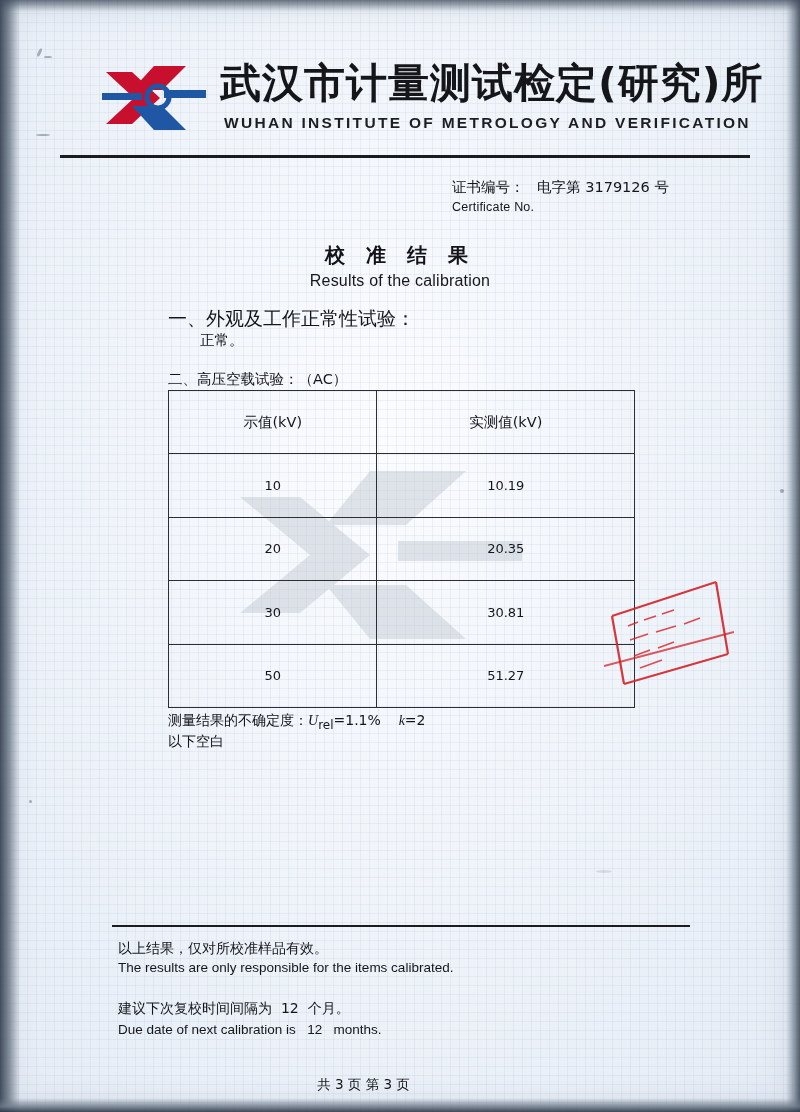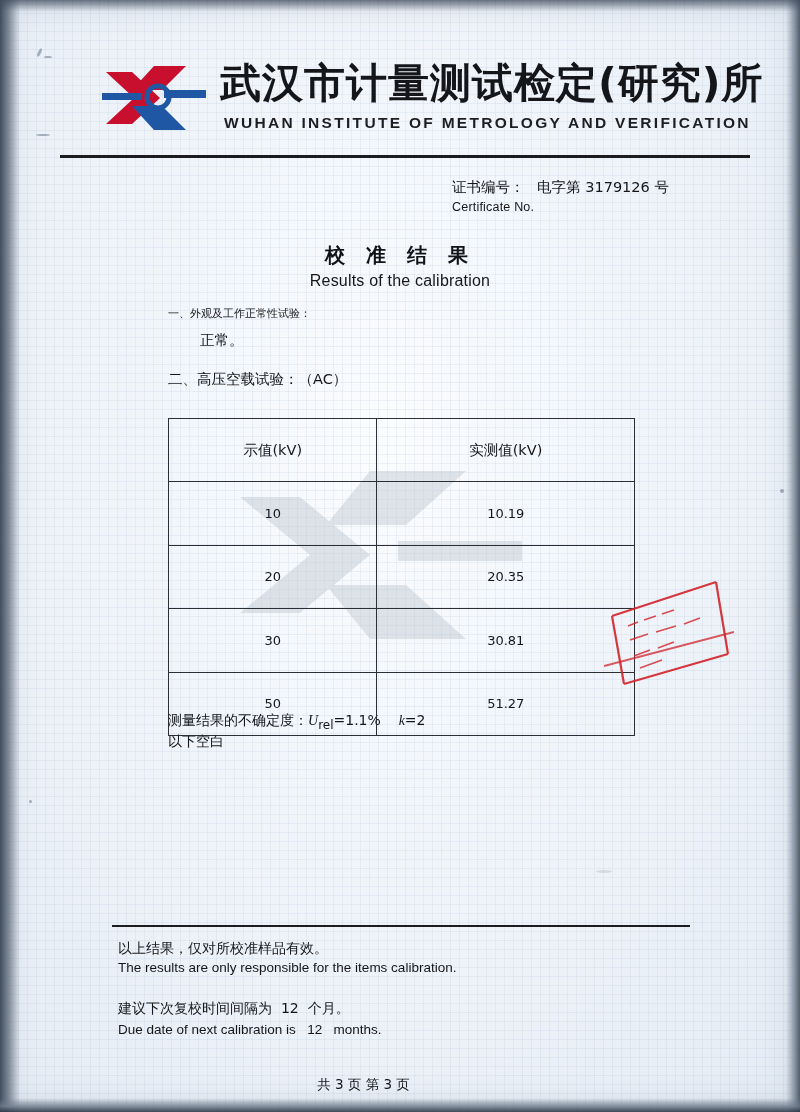--- a/index.html
+++ b/index.html
@@ -95,38 +95,38 @@
   }
   .doc-subtitle{
     position:absolute;left:0;top:272px;width:800px;text-align:center;
     font-family:"Liberation Sans", sans-serif;
     font-size:16px;color:#15171b;letter-spacing:.2px;
   }
 
   
   .sec1{
     position:absolute;left:168px;top:306px;
-    font-family:"DejaVu Sans", sans-serif;font-size:11px;color:#14161a;
+    font-family:"DejaVu Sans", sans-serif;font-size:19px;color:#14161a;
   }
   .sec1-val{
     position:absolute;left:200px;top:331px;
     font-family:"DejaVu Sans", sans-serif;font-size:14.5px;color:#14161a;text-align:center;
   }
   .sec2{
     position:absolute;left:168px;top:370px;
     font-family:"DejaVu Sans", sans-serif;font-size:14.5px;color:#14161a;
   }
 
   
   .tbl-wrap{
     position:absolute;left:168px;top:390px;width:467px;height:318px;
   }
   table.caltable{
     border-collapse:collapse;width:467px;height:318px;
-    position:relative;z-index:2;margin-top:28px;
+    position:relative;z-index:2;
   }
   table.caltable td{
     border:1px solid #2b2f35;
     text-align:center;
     font-family:"DejaVu Sans", sans-serif;
     font-size:13px;
     color:#14161a;
     background:transparent;
   }
   table.caltable td.hdr{font-size:14.5px;}
@@ -296,21 +296,21 @@
         <path d="M36 98 L58 90"></path>
       </g>
       <g stroke="#d2232a" stroke-width="2" fill="none" opacity="0.75">
         <path d="M0 96 L130 62"></path>
       </g>
     </svg>
   </div>
 
   <div class="footer-rule"></div>
   <div class="foot-cn1">以上结果，仅对所校准样品有效。</div>
-  <div class="foot-en1">The results are only responsible for the items calibration.</div>
+  <div class="foot-en1">The results are only responsible for the items calibrated.</div>
 
   <div class="foot-cn2">
     <span>建议下次复校时间间隔为</span>&nbsp;&nbsp;<span>12</span>&nbsp;&nbsp;<span>个月。</span>
   </div>
   <div class="foot-en2">
     <span>Due date of next calibration is</span>&nbsp;&nbsp;&nbsp;<span>12</span>&nbsp;&nbsp;&nbsp;<span>months.</span>
   </div>
 
   <div class="pageno">共 3 页 第 3 页</div>
 

